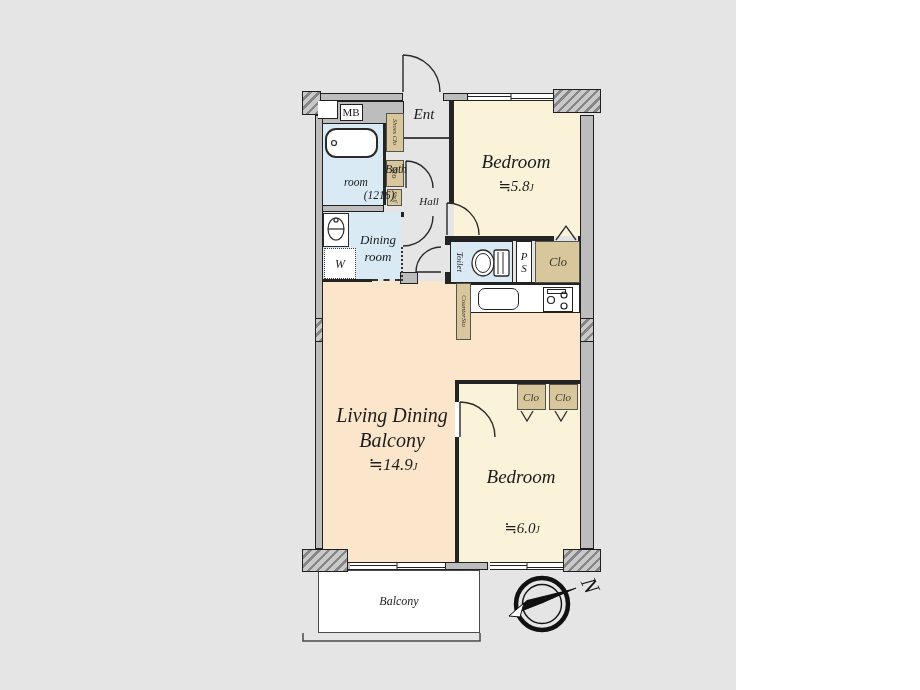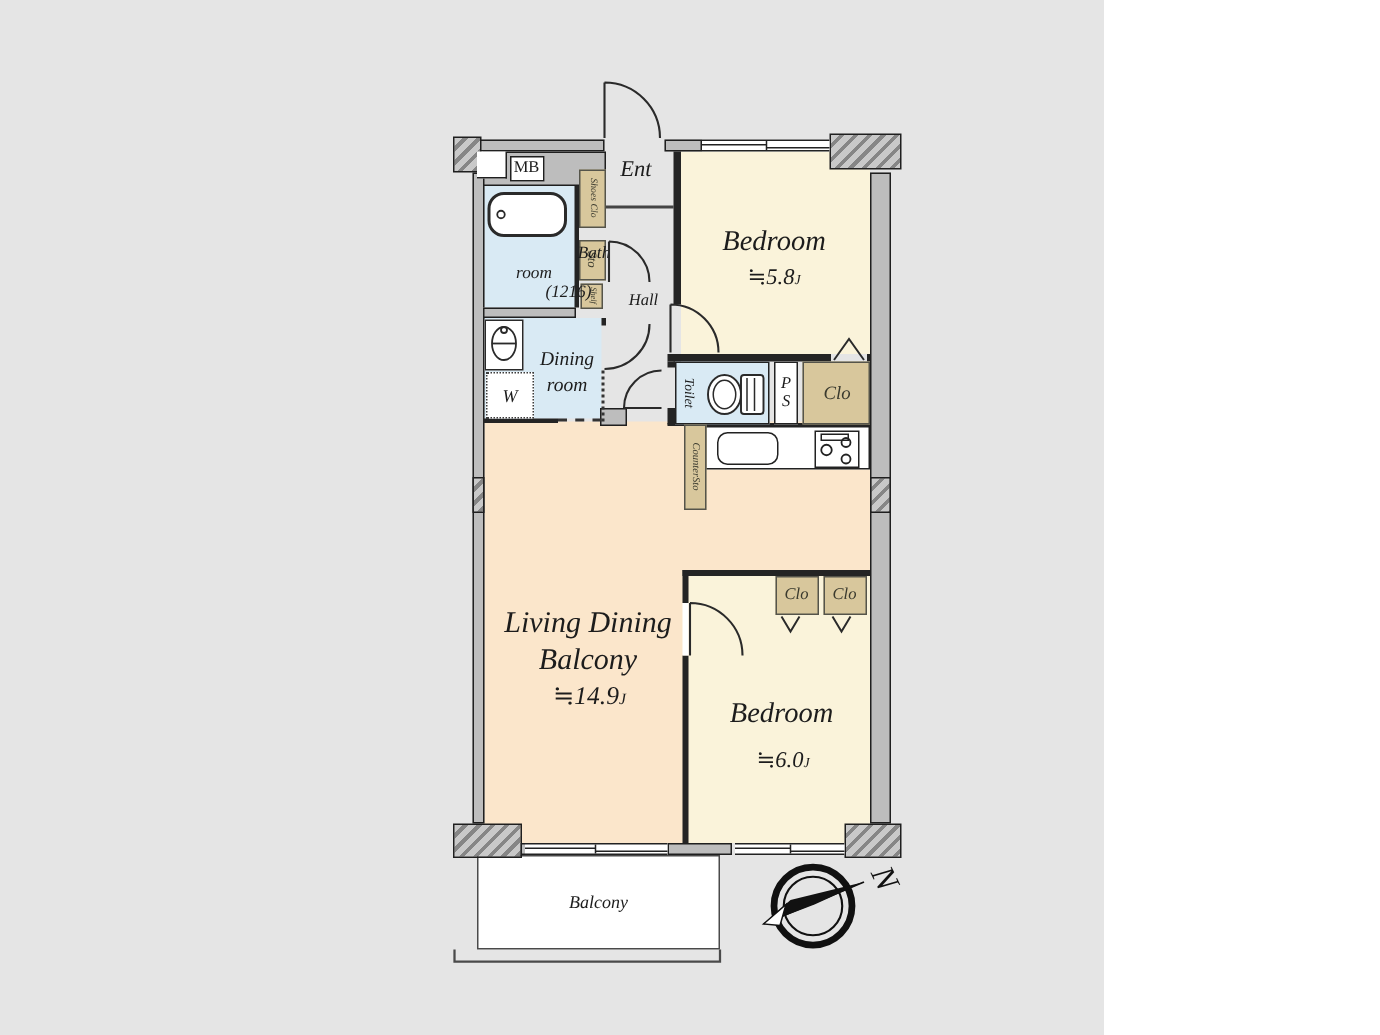--- a/index.html
+++ b/index.html
@@ -110,21 +110,21 @@
   <div class="lbl" style="left:558px;top:262px;font-size:12.5px;color:#3a3a2e;">Clo</div>
   <div class="vlbl" style="left:463.5px;top:311px;font-size:7px;">CounterSto</div>
   <div class="lbl" style="left:516px;top:161px;font-size:19px;">Bedroom</div>
   <div class="lbl" style="left:516px;top:186px;font-size:15px;"><span>≒5.8</span><span class="unit">J</span></div>
   <div class="lbl" style="left:531px;top:397px;font-size:11px;color:#3a3a2e;">Clo</div>
   <div class="lbl" style="left:563px;top:397px;font-size:11px;color:#3a3a2e;">Clo</div>
   <div class="lbl" style="left:392px;top:415px;font-size:20px;">Living Dining</div>
   <div class="lbl" style="left:392px;top:440px;font-size:20px;">Balcony</div>
   <div class="lbl" style="left:393px;top:464px;font-size:17px;"><span>≒14.9</span><span class="unit">J</span></div>
   <div class="lbl" style="left:521px;top:476px;font-size:19px;">Bedroom</div>
-  <div class="lbl" style="left:522px;top:508px;font-size:15px;font-style:italic;"><span>≒6.0</span><span class="unit">J</span></div>
+  <div class="lbl" style="left:522px;top:528px;font-size:15px;font-style:italic;"><span>≒6.0</span><span class="unit">J</span></div>
   <div class="lbl" style="left:399px;top:601px;font-size:12px;">Balcony</div>
 
   <svg width="920" height="690" viewBox="0 0 920 690">
     <g stroke="#2a2a2a" stroke-width="1.4" fill="none">
       <path d="M403,55 L403,92 M403,55 A37,37 0 0 1 440,92"></path>
       <path d="M406,161 L406,188 M406,161 A27,27 0 0 1 433,188"></path>
       <path d="M433,216 A30,30 0 0 1 403,246"></path>
       <path d="M416,272 L441,272 M416,272 A25,25 0 0 1 441,247"></path>
       <path d="M447,203 L447,235 M447,203 A32,32 0 0 1 479,235"></path>
       <path d="M460,402 L460,437 M460,402 A35,35 0 0 1 495,437"></path>

